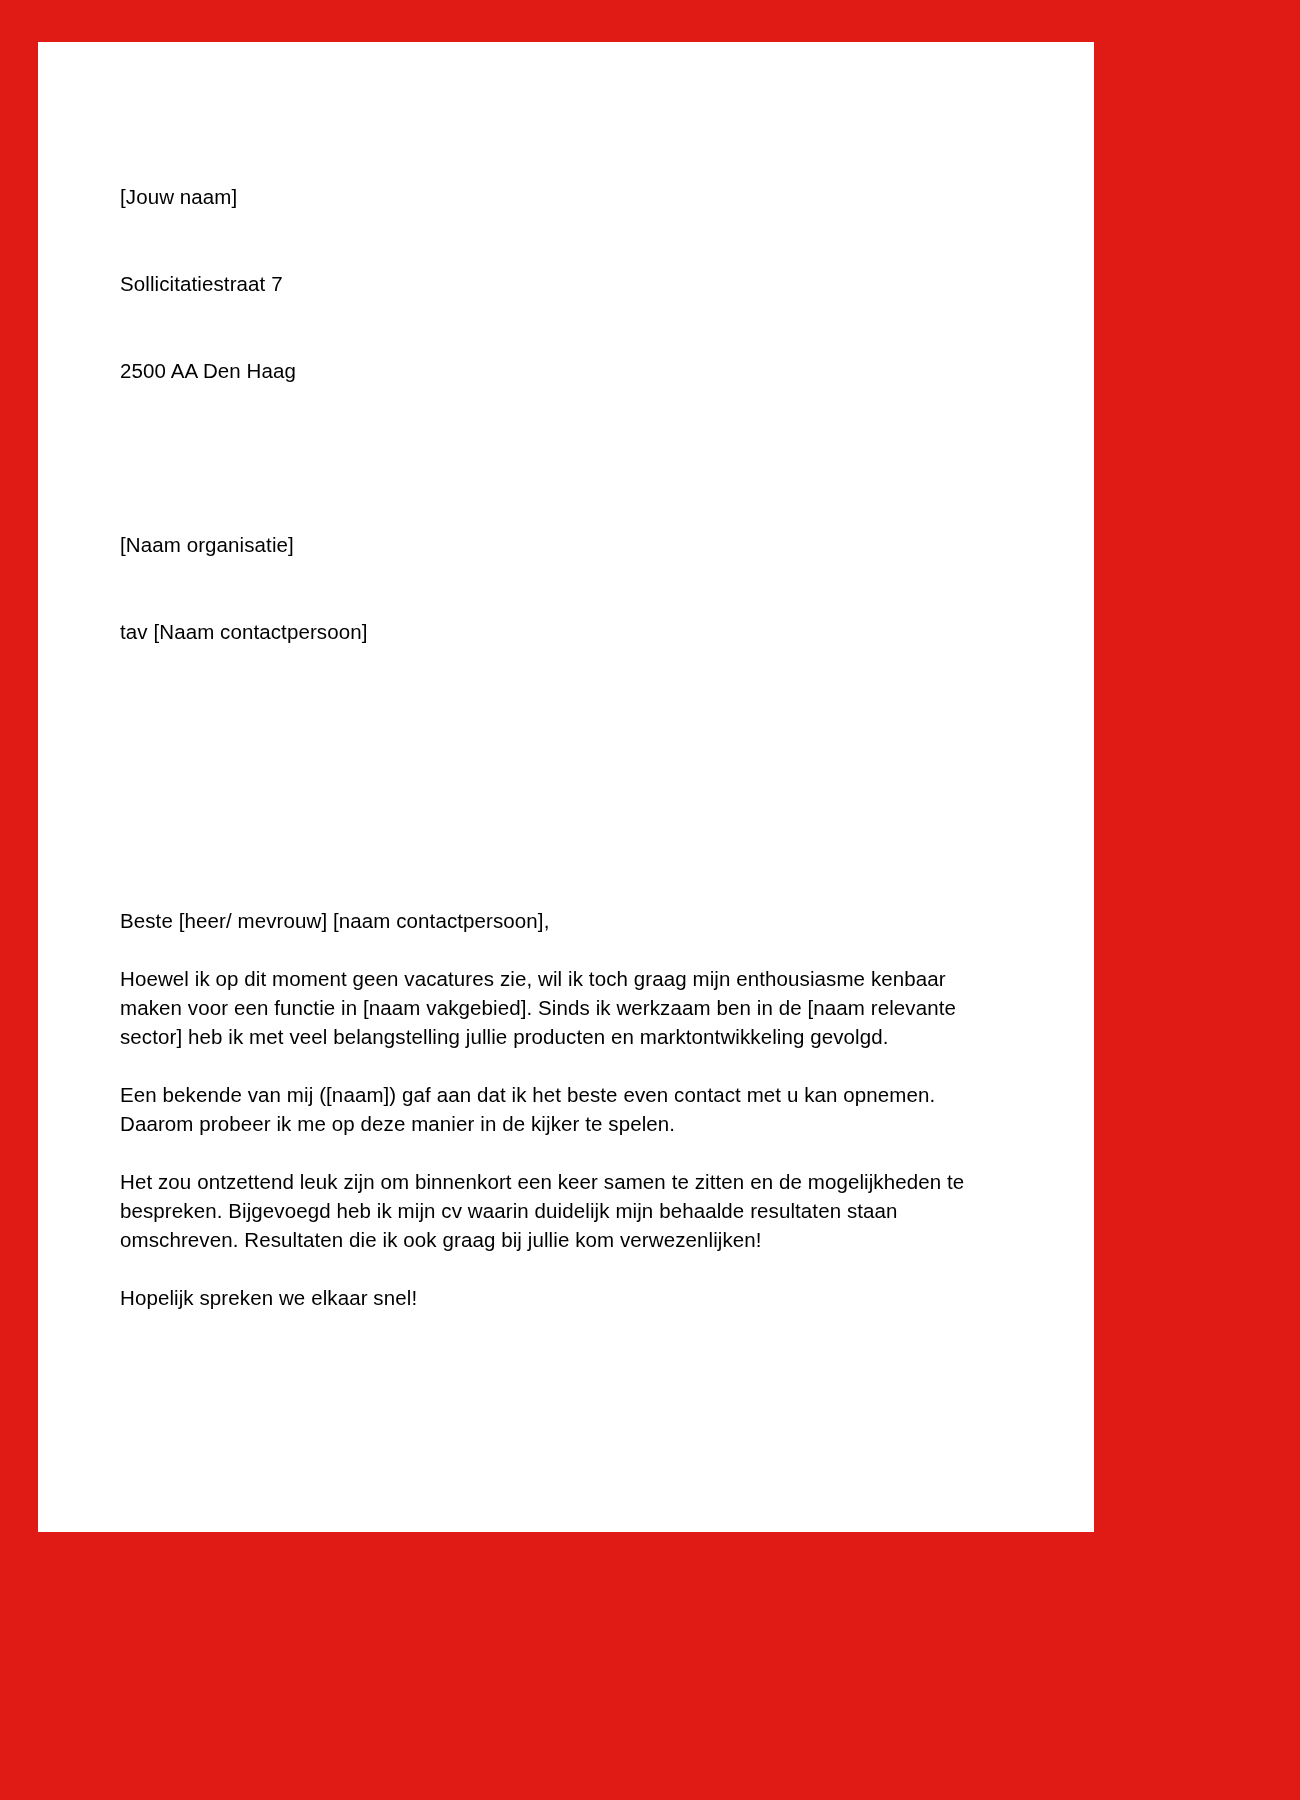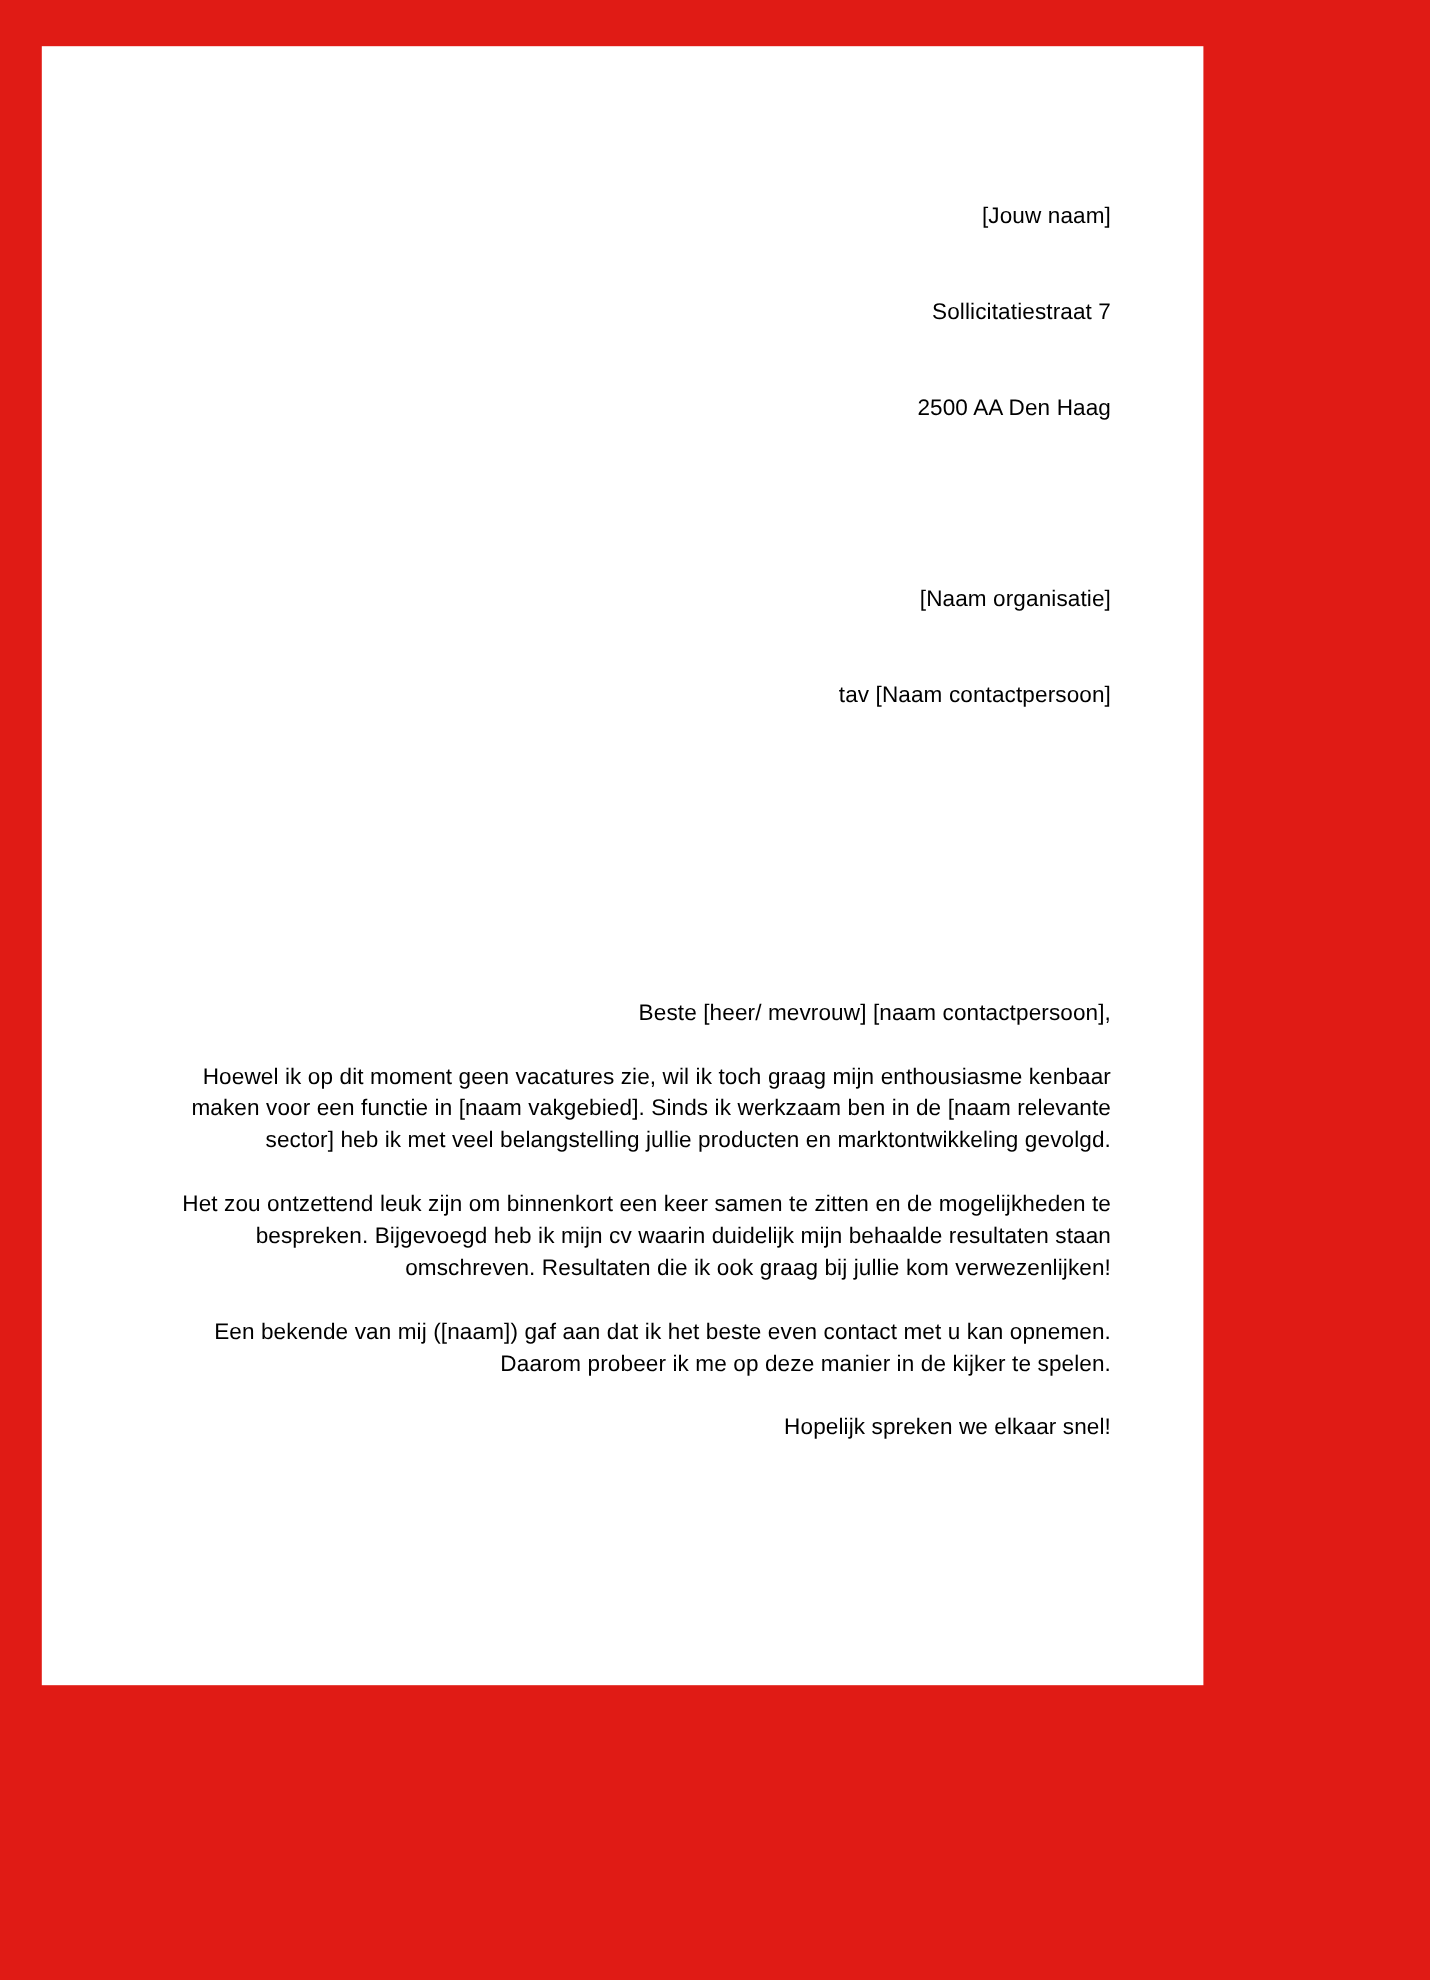--- a/index.html
+++ b/index.html
@@ -34,21 +34,20 @@
     box-sizing: border-box;
     overflow: hidden;
   }
 
   
   .letter-body {
     position: absolute;
     left: 82px;
     top: 82px;
     width: 890px;
-    text-align: right;
   }
 
   .addr-block,
   .recipient-block,
   .date-line,
   .salutation,
   .para,
   .closing-line,
   .signature-name {
     color: #000000;
@@ -101,21 +100,21 @@
       <div class="spacer-lg"></div>
 
 
       <div class="spacer-xl"></div>
 
       <div class="salutation">Beste [heer/ mevrouw] [naam contactpersoon],</div>
 
       <div class="spacer-sm"></div>
 
       <p class="para">Hoewel ik op dit moment geen vacatures zie, wil ik toch graag mijn enthousiasme kenbaar maken voor een functie in [naam vakgebied]. Sinds ik werkzaam ben in de [naam relevante sector] heb ik met veel belangstelling jullie producten en marktontwikkeling gevolgd.</p>
+      <p class="para">Een bekende van mij ([naam]) gaf aan dat ik het beste even contact met u kan opnemen. Daarom probeer ik me op deze manier in de kijker te spelen.</p>
       <p class="para">Het zou ontzettend leuk zijn om binnenkort een keer samen te zitten en de mogelijkheden te bespreken. Bijgevoegd heb ik mijn cv waarin duidelijk mijn behaalde resultaten staan omschreven. Resultaten die ik ook graag bij jullie kom verwezenlijken!</p>
-      <p class="para">Een bekende van mij ([naam]) gaf aan dat ik het beste even contact met u kan opnemen. Daarom probeer ik me op deze manier in de kijker te spelen.</p>
       <p class="para">Hopelijk spreken we elkaar snel!</p>
 
       <div class="spacer-md"></div>
 
     </div>
   </div>
 </div>
 
 </body></html>

